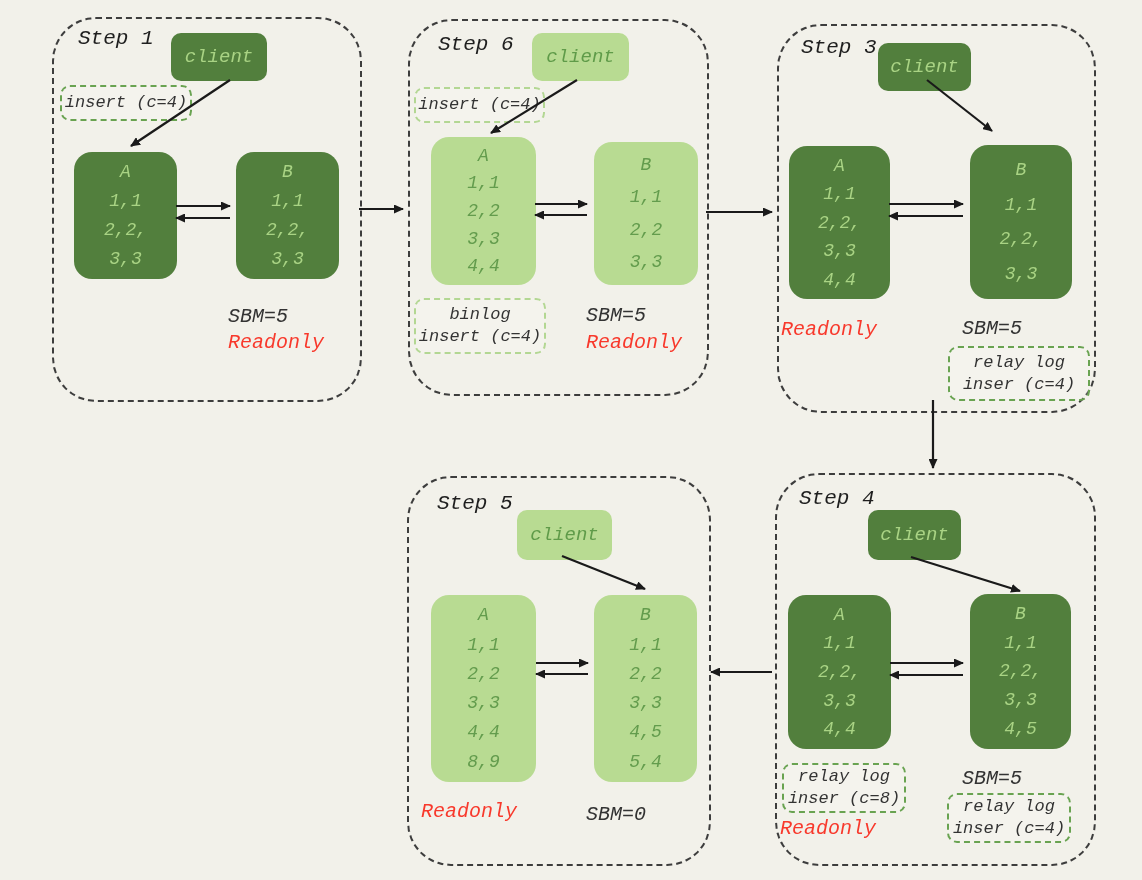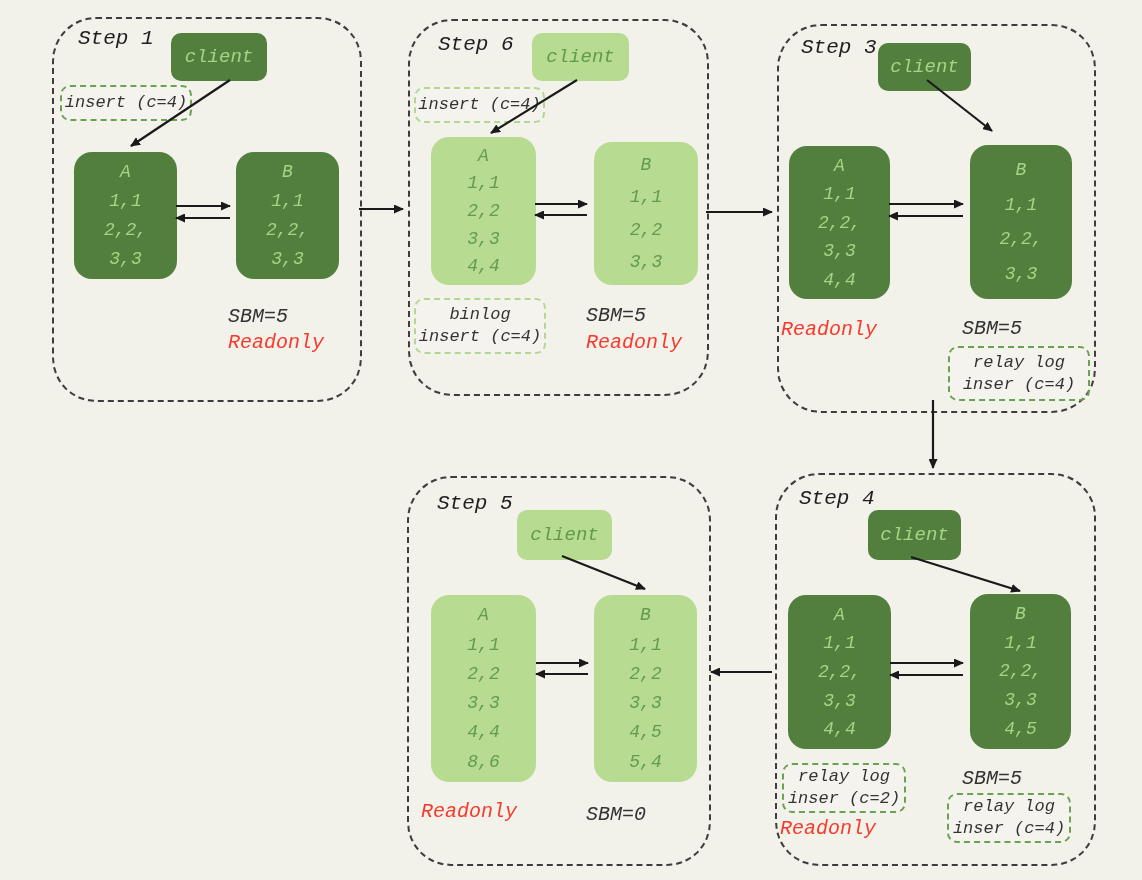--- a/index.html
+++ b/index.html
@@ -131,40 +131,40 @@
   </div>
   <div class="node dark" style="left:193px;top:119px;width:101px;height:155px">
     <div>B</div>
     <div>1,1</div>
     <div>2,2,</div>
     <div>3,3</div>
     <div>4,5</div>
   </div>
   <div class="dashed-label" style="left:5px;top:288px;width:120px;height:46px">
     <div>relay log</div>
-    <div>inser (c=2)</div>
+    <div>inser (c=8)</div>
   </div>
   <div class="readonly" style="left:3px;top:342px;width:124px">Readonly</div>
   <div class="sbm" style="left:185px;top:292px;width:120px">SBM=5</div>
   <div class="dashed-label" style="left:170px;top:318px;width:120px;height:46px">
     <div>relay log</div>
     <div>inser (c=4)</div>
   </div>
 </div>
 
 <div class="step" style="left:407px;top:476px;width:300px;height:386px">
   <div class="step-title" style="left:28px;top:14px">Step 5</div>
   <div class="client light" style="left:108px;top:32px;width:95px;height:50px">client</div>
   <div class="node light" style="left:22px;top:117px;width:105px;height:187px">
     <div>A</div>
     <div>1,1</div>
     <div>2,2</div>
     <div>3,3</div>
     <div>4,4</div>
-    <div>8,6</div>
+    <div>8,9</div>
   </div>
   <div class="node light" style="left:185px;top:117px;width:103px;height:187px">
     <div>B</div>
     <div>1,1</div>
     <div>2,2</div>
     <div>3,3</div>
     <div>4,5</div>
     <div>5,4</div>
   </div>
   <div class="readonly" style="left:12px;top:322px;width:124px">Readonly</div>

